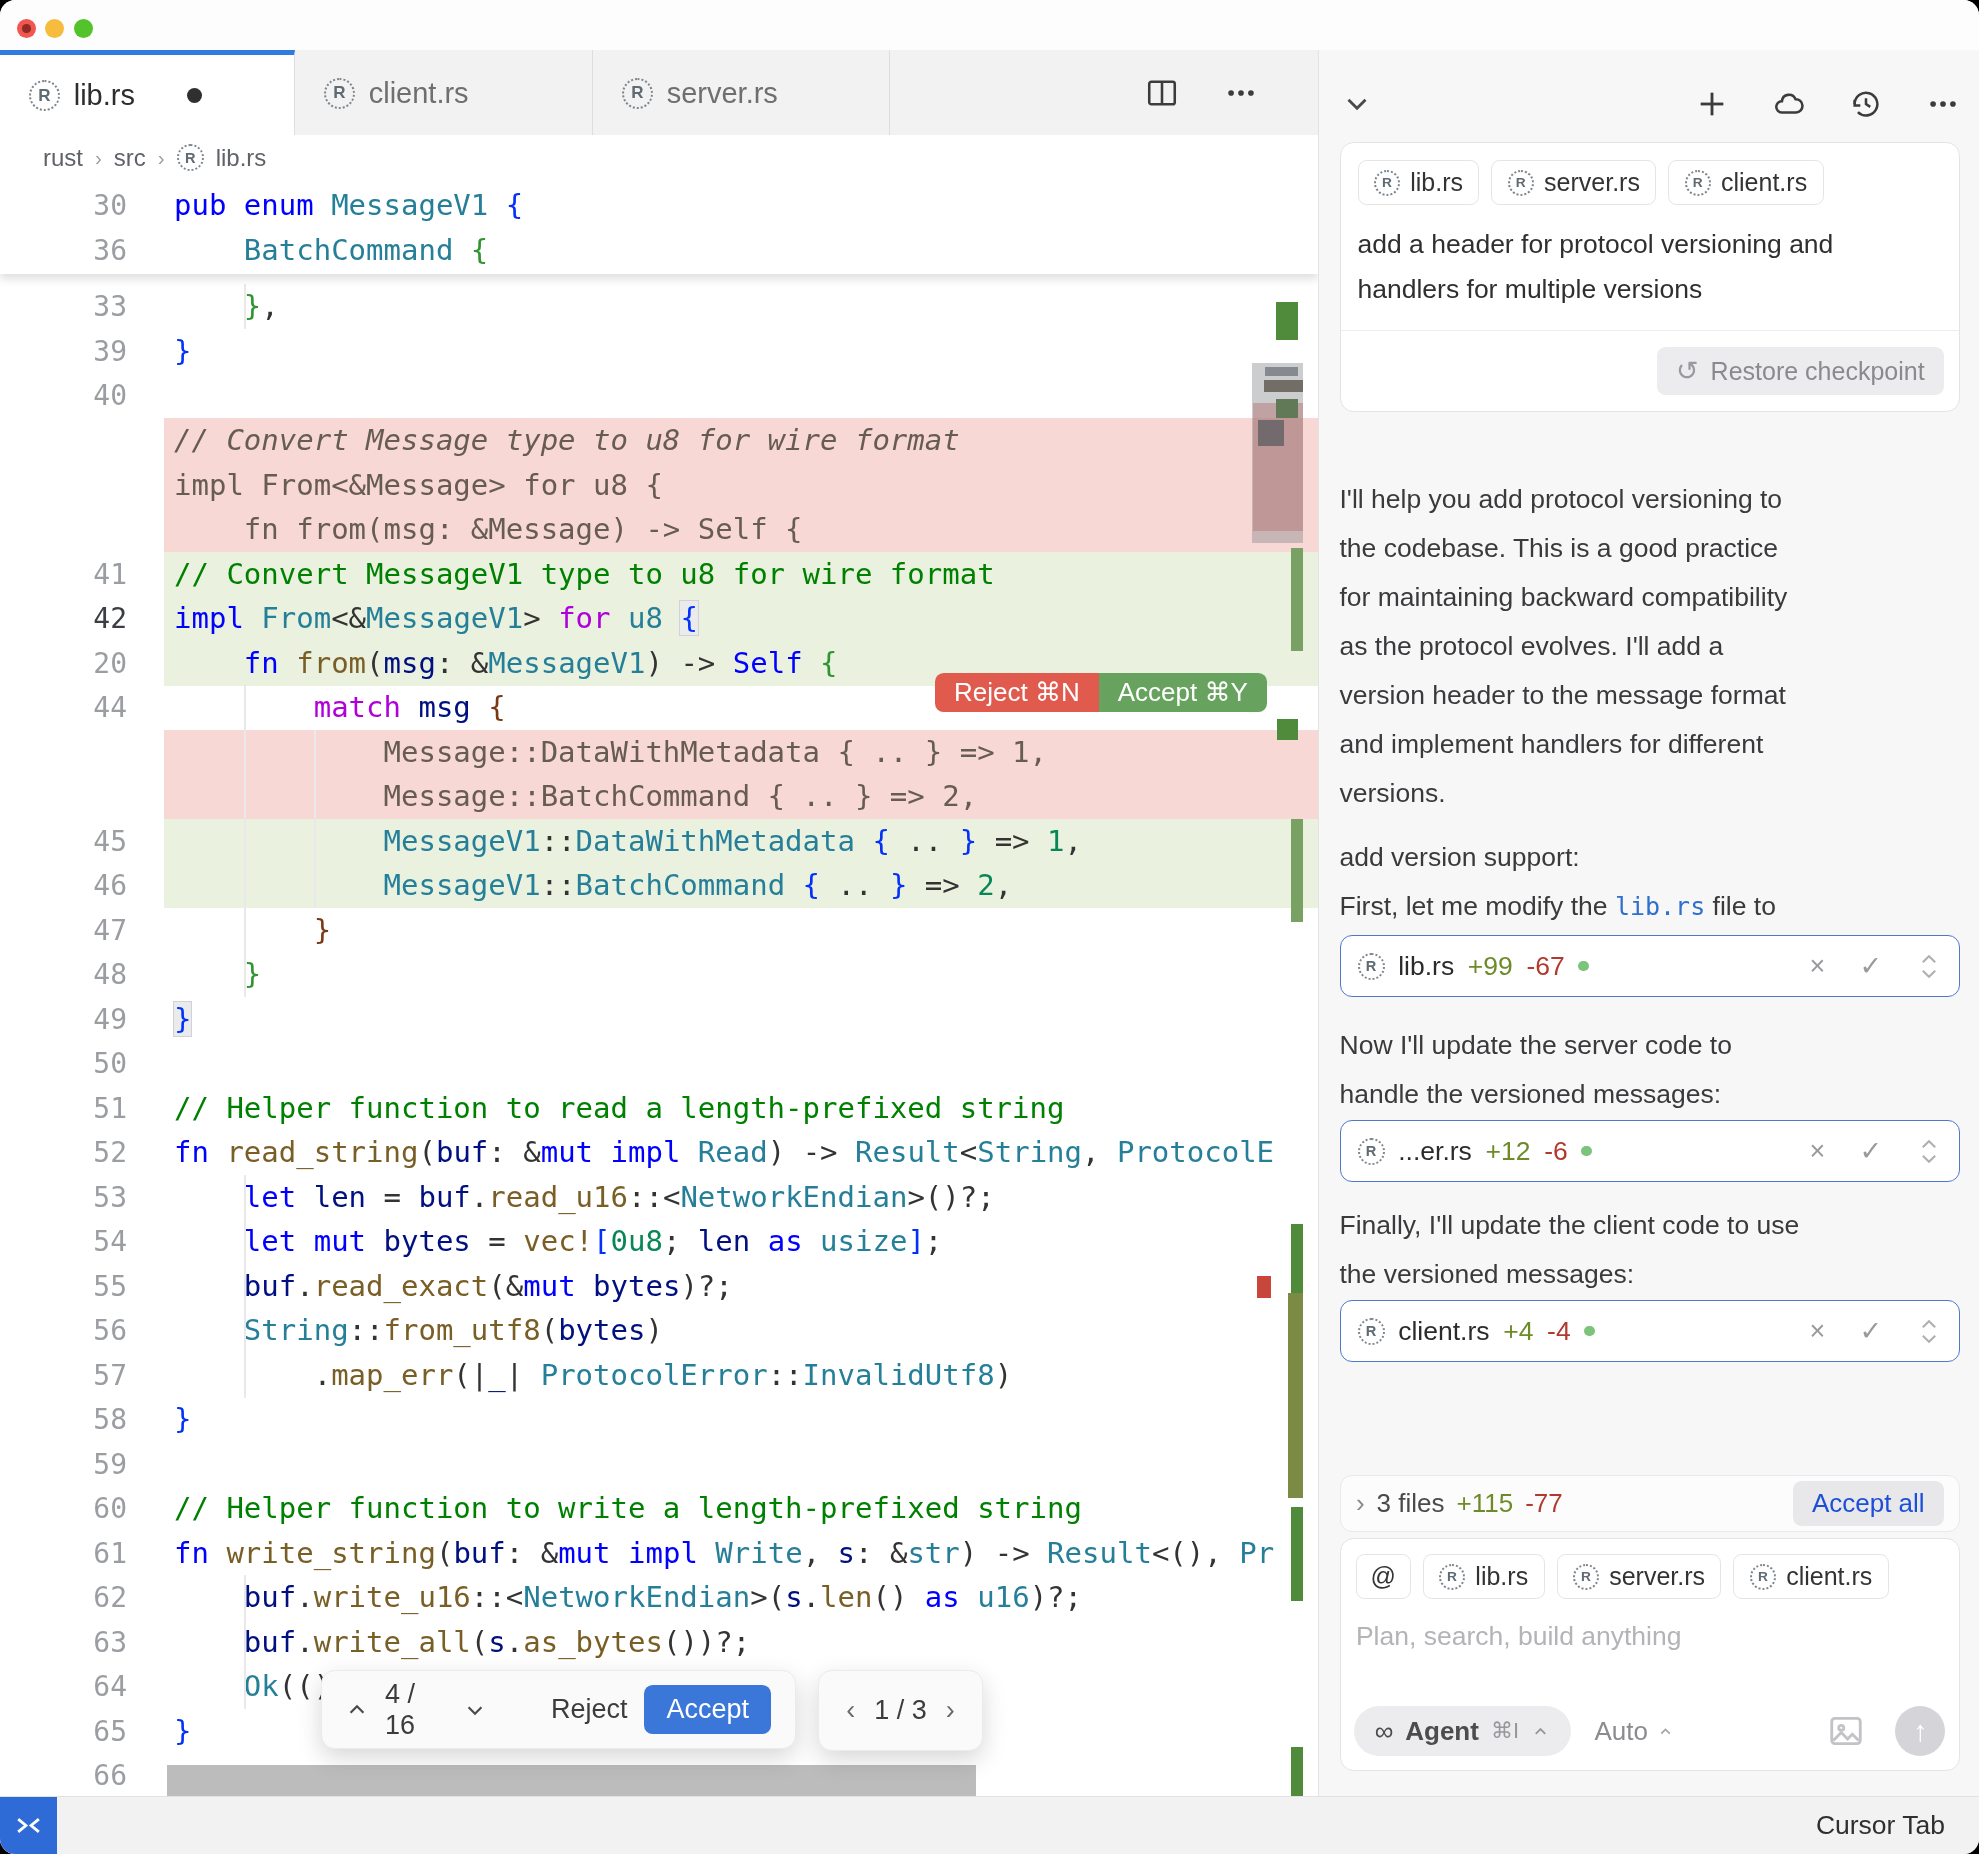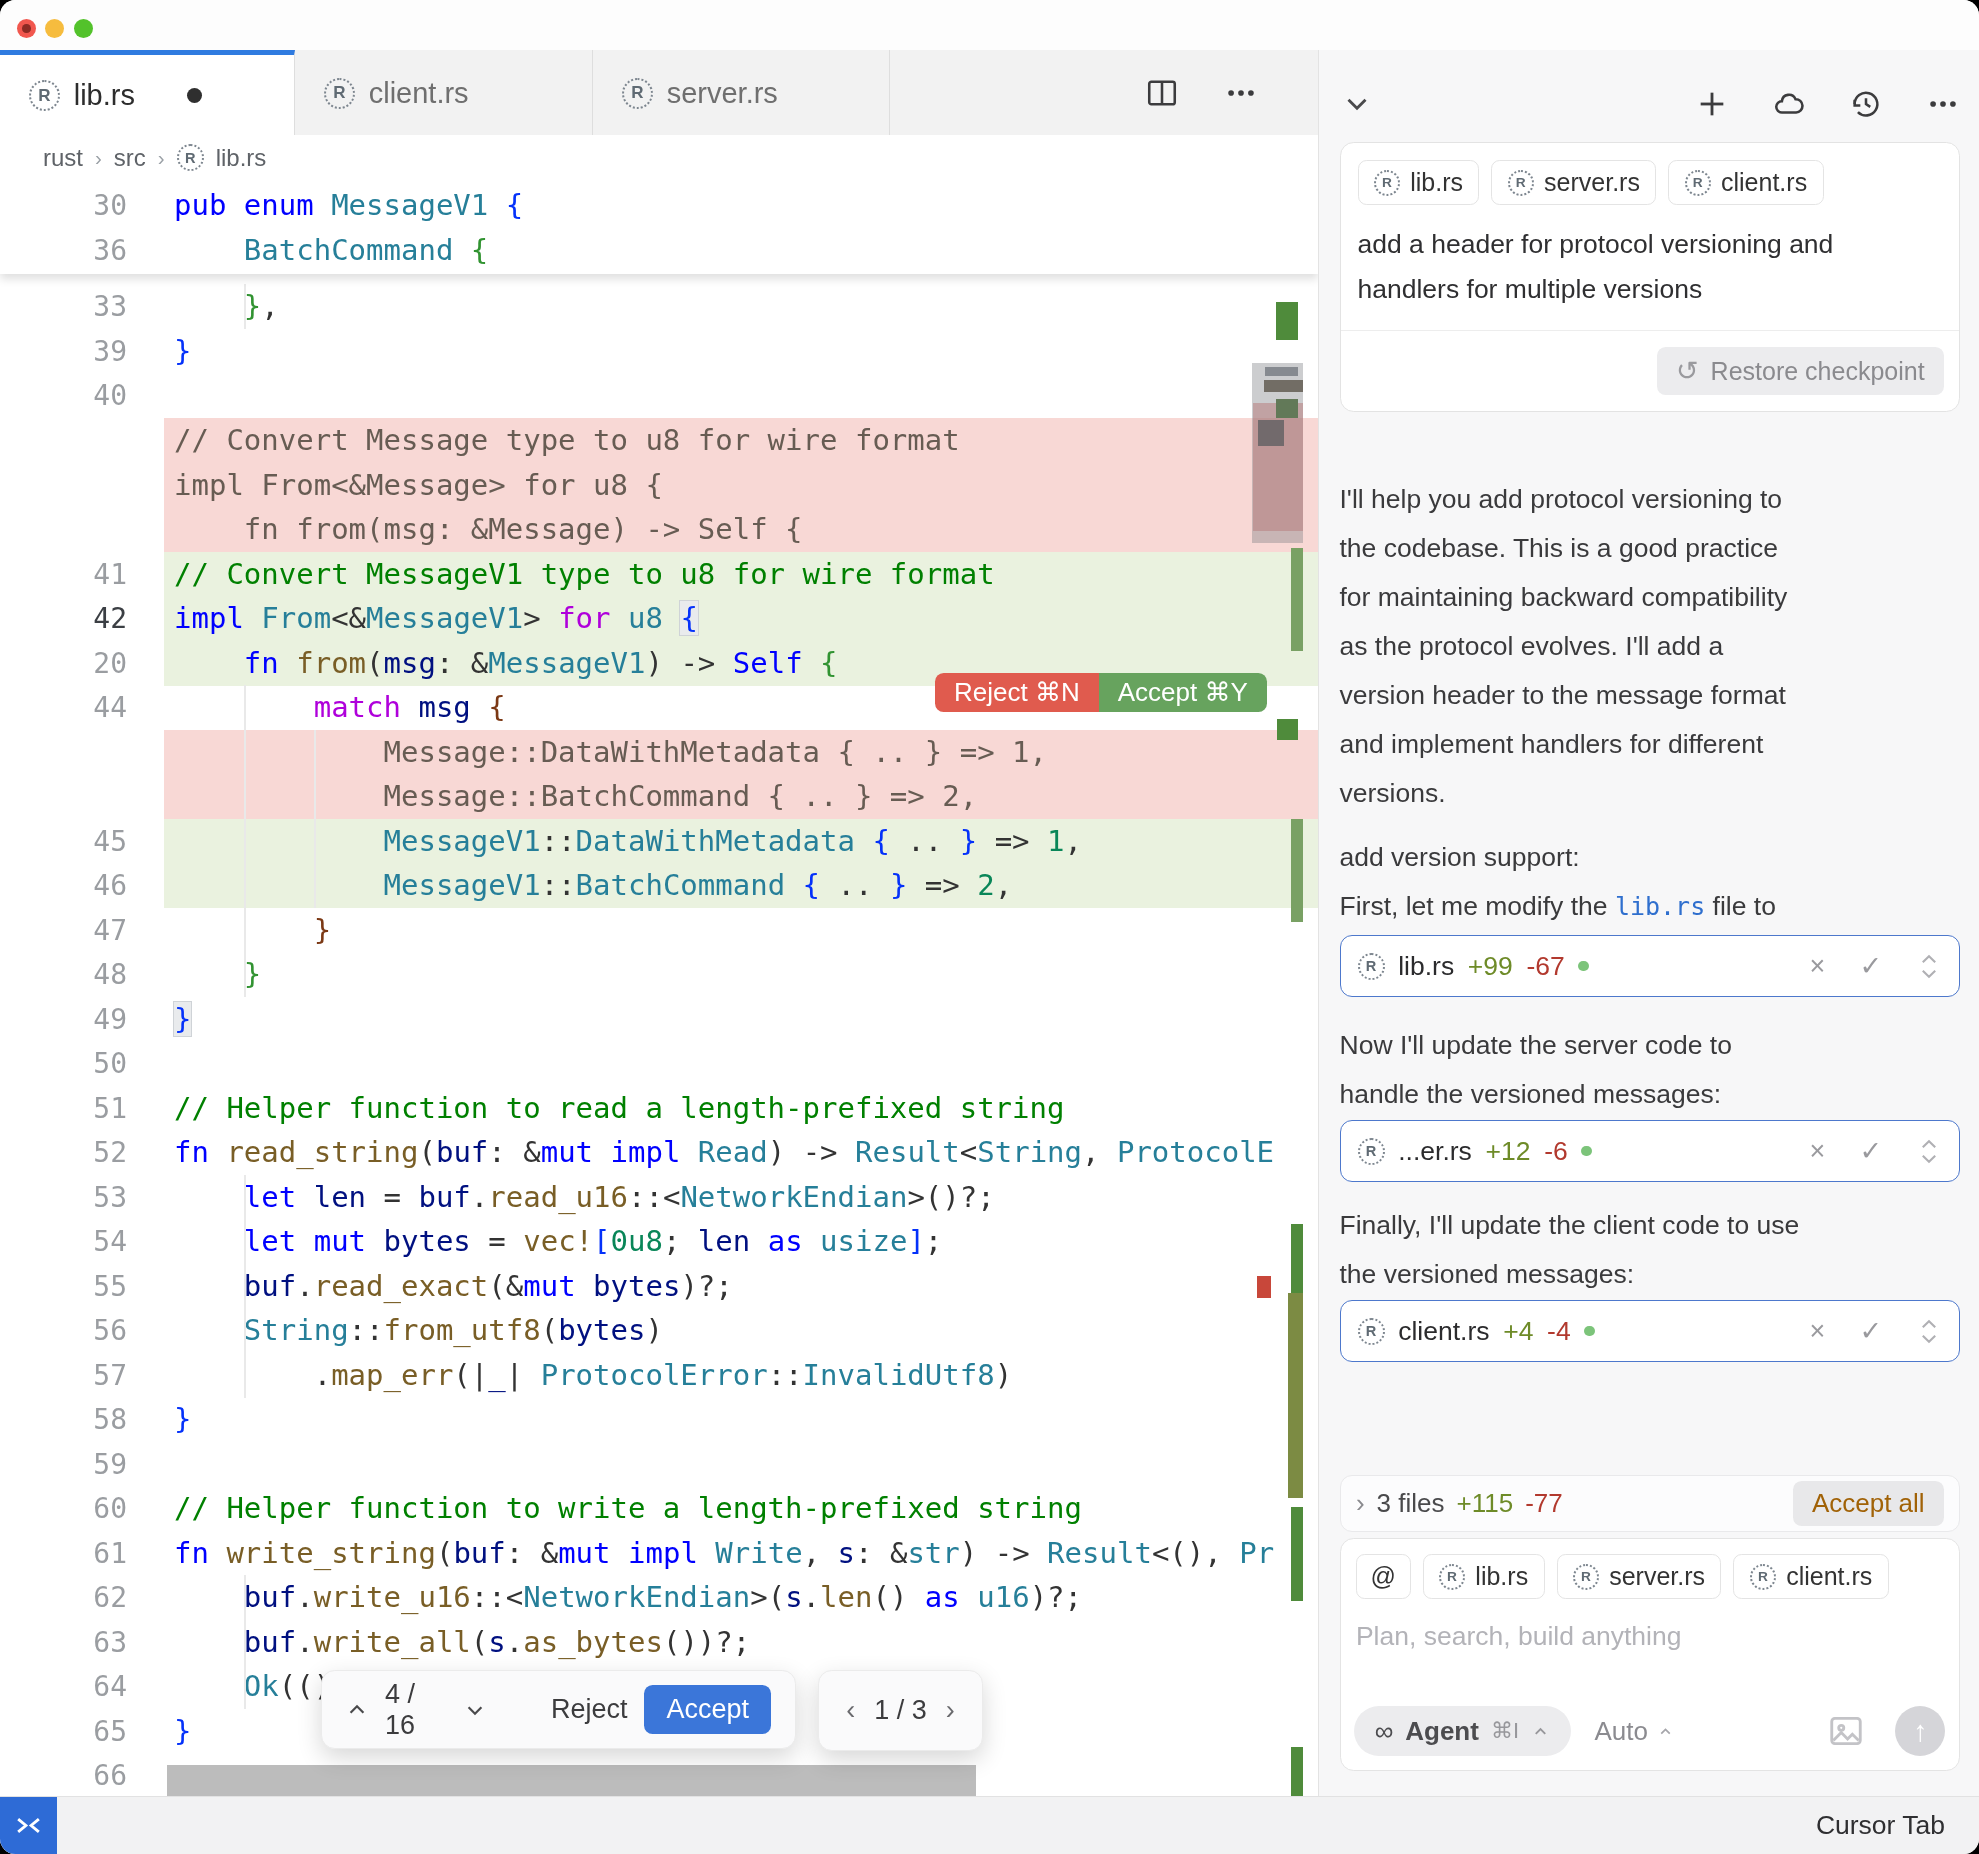--- a/index.html
+++ b/index.html
@@ -78,21 +78,21 @@
   .ai-text{font-size:26.5px;line-height:49px;color:#3a3a3c;}
   .inline-code{font-family:"DejaVu Sans Mono",monospace;font-size:25px;color:var(--code-link);}
   .file-card{height:62px;background:#fff;border:1.7px solid var(--card-border);border-radius:12px;box-sizing:border-box;
     display:flex;align-items:center;gap:13.7px;padding:0 17px;font-size:26.5px;color:#2b2b2d;}
   .plus-n{color:var(--add-text);} .minus-n{color:var(--del-text);}
   .chg-dot{width:10.3px;height:10.3px;border-radius:50%;background:var(--dot-green);}
   .fc-icons{margin-left:auto;display:flex;align-items:center;gap:34px;color:#9a9a9e;font-size:27px;}
   .files-bar{top:1425px;height:57px;background:#fcfcfd;border:1.7px solid #e9e9eb;border-radius:12px;box-sizing:border-box;
     display:flex;align-items:center;gap:12px;padding:0 15.4px;font-size:26px;color:#4a4a4c;}
   .acceptall-btn{margin-left:auto;background:#e8e8ea;border-radius:8.6px;height:45px;display:inline-flex;align-items:center;
-    padding:0 19px;color:#a16207;}
+    padding:0 19px;color:#1d4ed8;}
   .input-card{top:1488px;height:233px;background:#fff;border:1.7px solid #e4e4e4;border-radius:13.7px;box-sizing:border-box;padding:15.4px;}
   .placeholder{margin-top:22px;font-size:26.5px;color:#b3b3b8;}
   .input-bottom{position:absolute;left:13.7px;right:13.7px;bottom:13.7px;display:flex;align-items:center;gap:24px;}
   .agent-pill{display:inline-flex;align-items:center;gap:12px;background:#ececee;border-radius:25px;height:50px;
     padding:0 20.5px;font-size:26px;color:#4c4c4f;}
   .agent-kbd{color:#97979b;font-size:22px;}
   .auto-sel{display:inline-flex;align-items:center;gap:8.6px;font-size:26px;color:#8b8b90;}
   .send-btn{width:50px;height:50px;border-radius:50%;background:#d5d5d9;display:flex;align-items:center;justify-content:center;
     color:#fff;font-size:29px;font-weight:bold;margin-left:6.8px;}
   .img-btn{margin-left:auto;color:#c3c3c7;}
@@ -156,21 +156,21 @@
           <span class="code"><span class="tk-b2">    }</span><span class="tk-p">,</span></span>
         </div>
         <div class="code-row" style="top: 149px;">
           <span class="ln">39</span>
           <span class="code"><span class="tk-b1">}</span></span>
         </div>
         <div class="code-row" style="top: 193px;">
           <span class="ln">40</span>
           <span class="code"></span>
         </div>
-        <div class="code-row del" style="top: 238px;">
+        <div class="code-row del" style="top: 238px; font-style: italic;">
           <span class="ln"></span>
           <span class="code"><span class="tk-d">// Convert Message type to u8 for wire format</span></span>
         </div>
         <div class="code-row del" style="top: 283px;">
           <span class="ln"></span>
           <span class="code"><span class="tk-d">impl From&lt;&amp;Message&gt; for u8 {</span></span>
         </div>
         <div class="code-row del" style="top: 327px;">
           <span class="ln"></span>
           <span class="code"><span class="tk-d">    fn from(msg: &amp;Message) -&gt; Self {</span></span>

